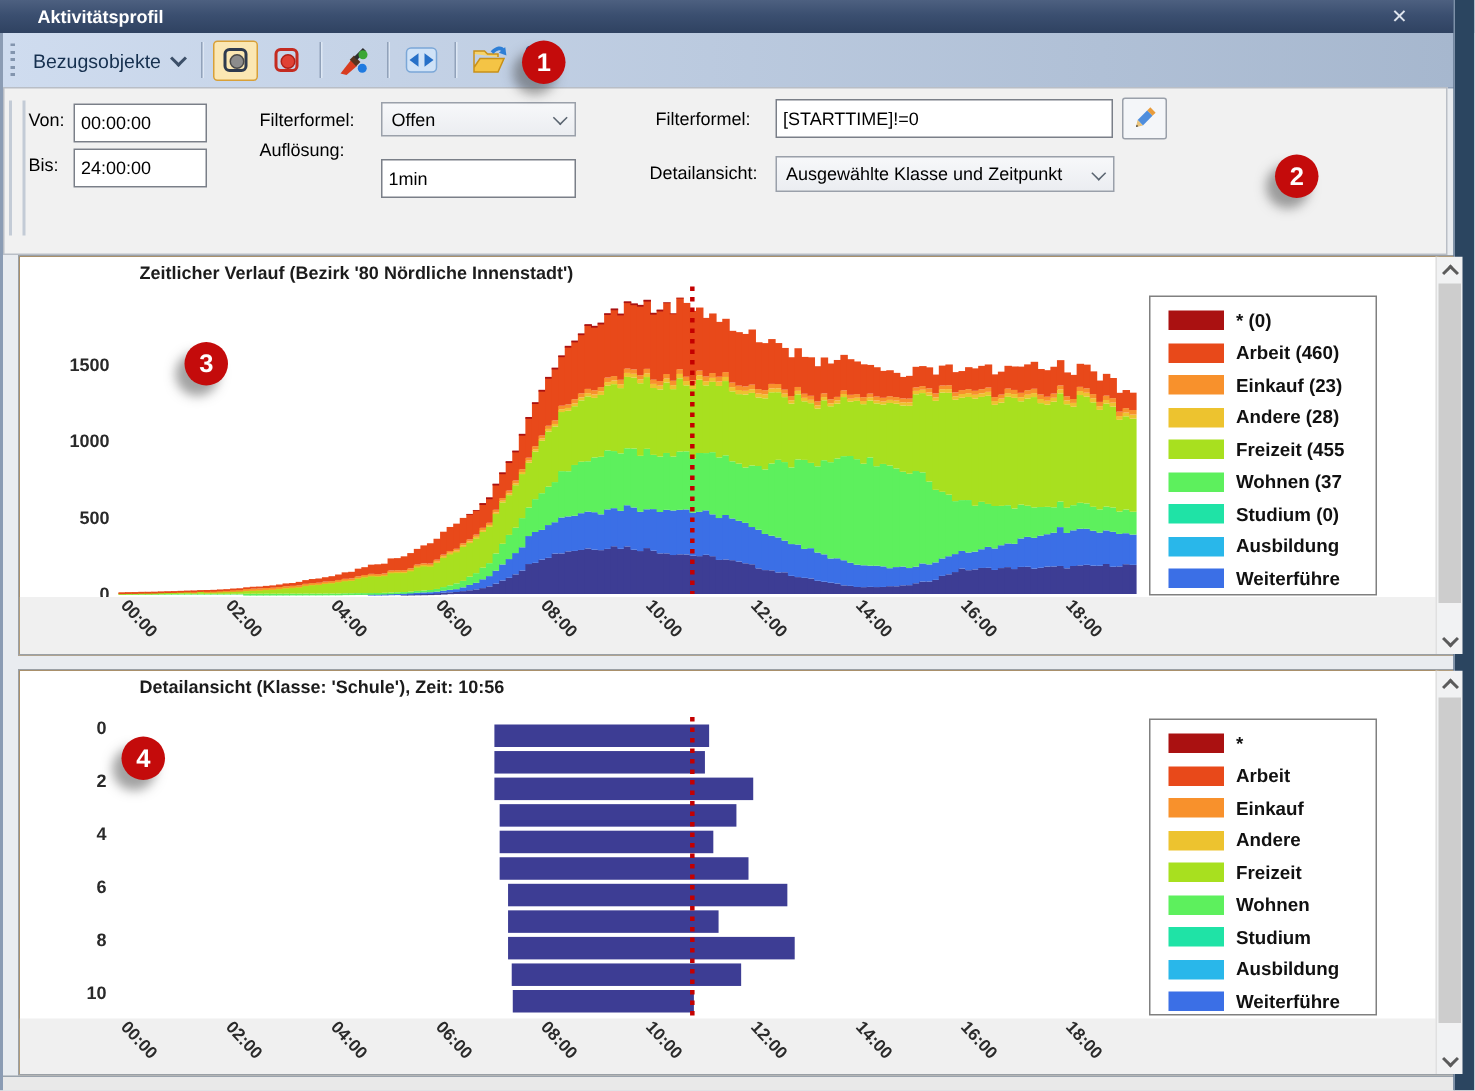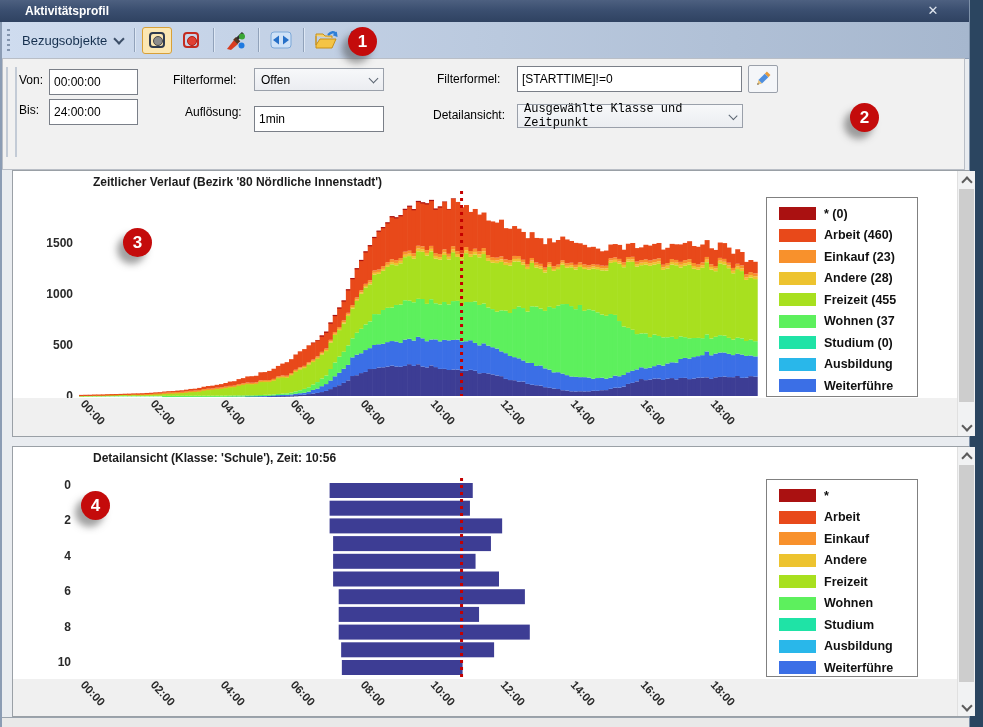--- a/index.html
+++ b/index.html
@@ -128,36 +128,36 @@
     <div class="fgrip"></div>
     <span class="flabel" style="left:16px;top:14px;">Von:</span>
     <input class="finput" style="left: 46px; top: 10px; width: 89px; height: 21px;" value="00:00:00">
     <span class="flabel" style="left:16px;top:44px;">Bis:</span>
     <input class="finput" style="left: 46px; top: 40px; width: 89px; height: 21px;" value="24:00:00">
     <span class="flabel" style="left:170px;top:14px;">Filterformel:</span>
     <div class="fcombo" style="left:251px;top:9px;width:130px;height:23px;">
       <span>Offen</span>
       <span class="cchev"></span>
     </div>
-    <span class="flabel" style="left:170px;top:46px;margin-left:12px;">Auflösung:</span>
+    <span class="flabel" style="left:170px;top:34px;">Auflösung:</span>
     <input class="finput" style="left: 251px; top: 47px; width: 130px; height: 23px;" value="1min">
     <span class="flabel" style="left:434px;top:13px;">Filterformel:</span>
     <input class="finput" style="left: 514px; top: 7px; width: 225px; height: 25px;" value="[STARTTIME]!=0">
     <div class="editbtn" style="left:745px;top:6px;">
       <svg width="18" height="18" viewBox="0 0 18 18">
         <g transform="rotate(45 9 9)">
           <rect x="6.5" y="1" width="5" height="3" fill="#e89c3c"></rect>
           <rect x="6.5" y="4" width="5" height="9" fill="#4f8edd"></rect>
           <polygon points="6.5,13 11.5,13 9,17" fill="#e8c27a"></polygon>
           <polygon points="8.2,15.6 9.8,15.6 9,17" fill="#333"></polygon>
         </g>
       </svg>
     </div>
     <span class="flabel" style="left:430px;top:49px;">Detailansicht:</span>
-    <div class="fcombo" style="left:514px;top:45px;width:226px;height:24px;font-family:Liberation Mono, monospace;">
+    <div class="fcombo" style="left:514px;top:45px;width:226px;height:24px;">
       <span>Ausgewählte Klasse und Zeitpunkt</span>
       <span class="cchev"></span>
     </div>
   </div>
 
   <div class="panel" style="top:170px;width:965px;height:267px;">
     <div class="ptitle">Zeitlicher Verlauf (Bezirk '80 Nördliche Innenstadt')</div>
     <svg class="csvg" id="chart1" width="965" height="267">
         <rect x="0" y="0" width="946" height="267" fill="#ffffff"></rect>
         <text x="60" y="229" text-anchor="end" font-size="12" fill="#2a2a2a" font-family="Liberation Sans, sans-serif">0</text>

